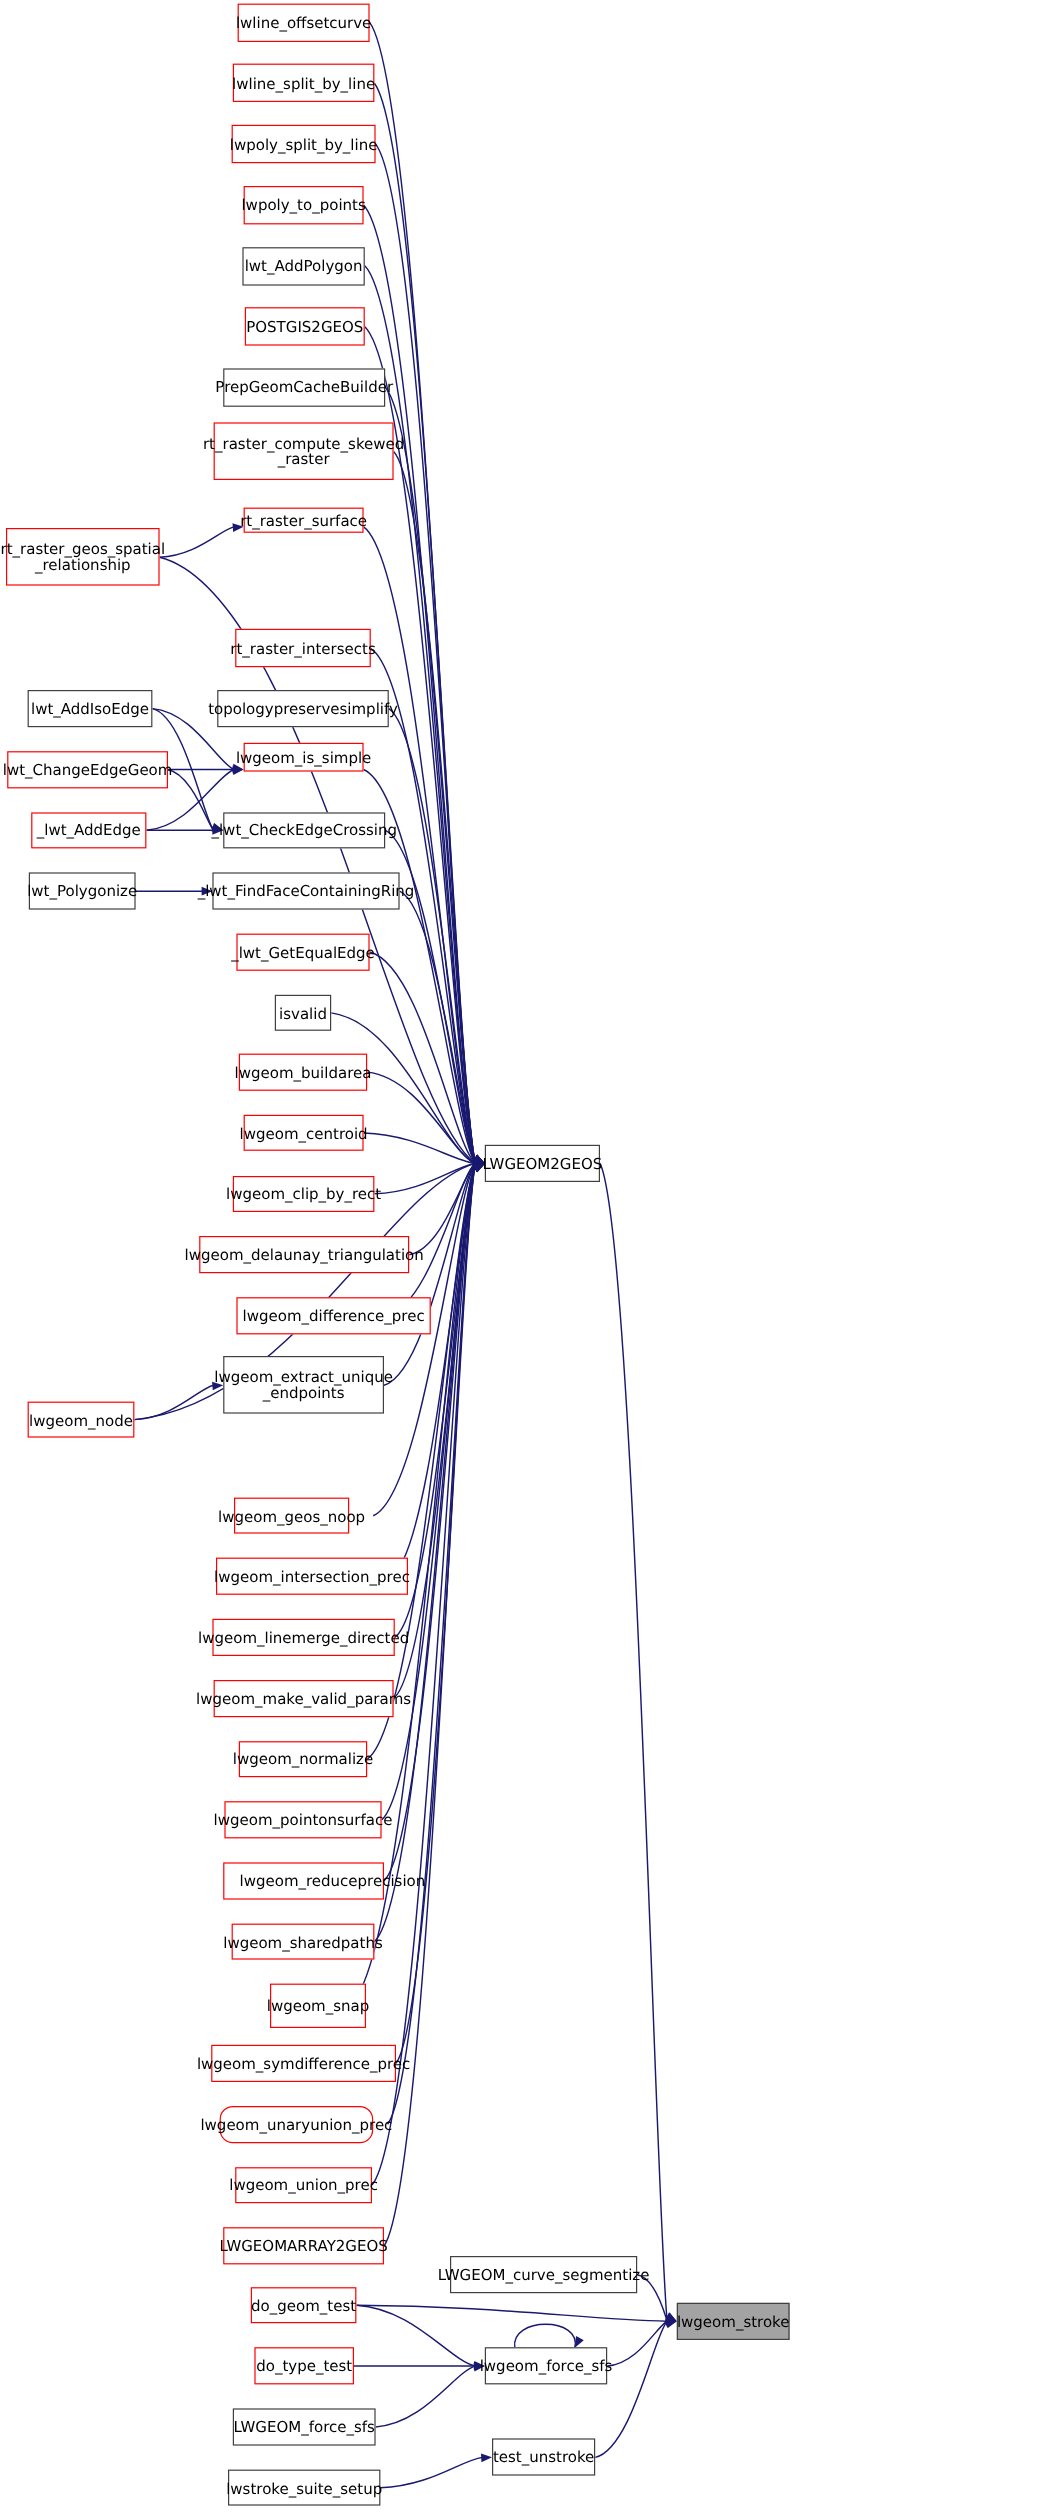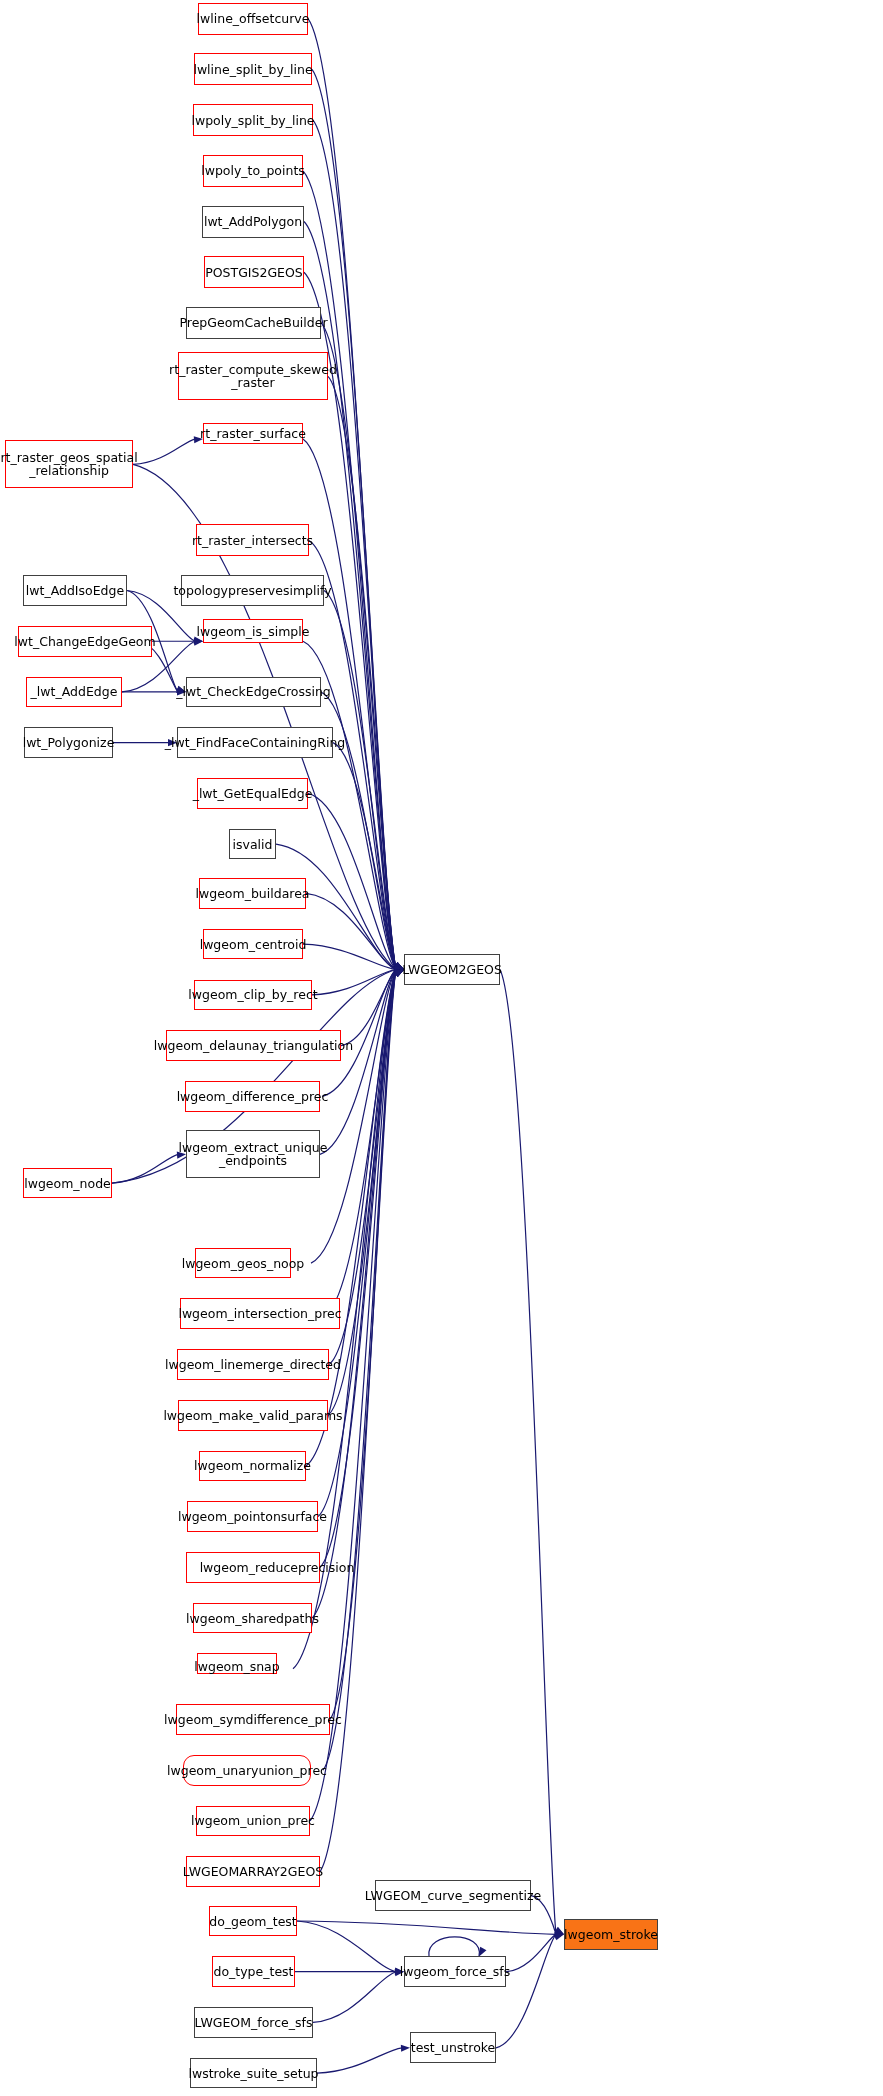--- a/index.html
+++ b/index.html
@@ -12,21 +12,21 @@
   .node{
     position:absolute;box-sizing:border-box;
     display:flex;align-items:center;justify-content:center;
     text-align:center;background:#ffffff;
     font-size:12.5px;line-height:13px;color:#000000;
     white-space:pre-line;
     border:1px solid #404040;
     z-index:2;
   }
   .node.red{border-color:#ff0000;}
-  .node.hl{background:#f97316;border-color:#404040;}
+  .node.hl{background:#a3a3a3;border-color:#404040;}
   .edge{fill:none;stroke:#191970;stroke-width:1.2px;}
   .arrow{fill:#191970;stroke:none;}
 </style>
 </head>
 <body>
 
 <div id="graph">
   <svg id="edges" viewBox="0 0 883 2096">
       <path d="M 308,18.683 C 351.2,75.732875 377.12,874.4311250000001 396,969.5142500000001" class="edge"></path>
       <polygon points="404,969.5142500000001 394.3557776479602,968.5400964061475 397.6880828442833,962.1576406030449" class="arrow"></polygon>
@@ -149,45 +149,45 @@
     <div class="node red" style="left: 204px; top: 256.224px; width: 100px; height: 32.028px;"><span>POSTGIS2GEOS</span></div>
     <div class="node" style="left: 186px; top: 306.935px; width: 135px; height: 32.028px;"><span>PrepGeomCacheBuilder</span></div>
     <div class="node red" style="left: 178px; top: 352.308px; width: 150px; height: 48.042px;"><span>rt_raster_compute_skewed
 _raster</span></div>
     <div class="node red" style="left: 5px; top: 440.385px; width: 128px; height: 48.042px;"><span>rt_raster_geos_spatial
 _relationship</span></div>
     <div class="node red" style="left: 203px; top: 423.036px; width: 100px; height: 21px;"><span>rt_raster_surface</span></div>
     <div class="node red" style="left: 196px; top: 524.458px; width: 113px; height: 32.028px;"><span>rt_raster_intersects</span></div>
     <div class="node" style="left: 23px; top: 575.169px; width: 104px; height: 30.6935px;"><span>lwt_AddIsoEdge</span></div>
     <div class="node" style="left: 181px; top: 575.169px; width: 143px; height: 30.6935px;"><span>topologypreservesimplify</span></div>
-    <div class="node red" style="left: 18px; top: 625.88px; width: 134px; height: 30.6935px;"><span>lwt_ChangeEdgeGeom</span></div>
+    <div class="node red" style="left: 6px; top: 625.88px; width: 134px; height: 30.6935px;"><span>lwt_ChangeEdgeGeom</span></div>
     <div class="node red" style="left: 203px; top: 619px; width: 100px; height: 24px;"><span>lwgeom_is_simple</span></div>
     <div class="node red" style="left: 26px; top: 676.591px; width: 96px; height: 30.6935px;"><span>_lwt_AddEdge</span></div>
     <div class="node" style="left: 186px; top: 676.591px; width: 135px; height: 30.6935px;"><span>_lwt_CheckEdgeCrossing</span></div>
     <div class="node" style="left: 24px; top: 727.303px; width: 89px; height: 30.6935px;"><span>lwt_Polygonize</span></div>
     <div class="node" style="left: 177px; top: 727.303px; width: 156px; height: 30.6935px;"><span>_lwt_FindFaceContainingRing</span></div>
     <div class="node red" style="left: 197px; top: 778.014px; width: 111px; height: 30.6935px;"><span>_lwt_GetEqualEdge</span></div>
     <div class="node" style="left: 229px; top: 828.725px; width: 47px; height: 30.6935px;"><span>isvalid</span></div>
     <div class="node red" style="left: 199px; top: 878.101px; width: 107px; height: 30.6935px;"><span>lwgeom_buildarea</span></div>
     <div class="node red" style="left: 203px; top: 928.812px; width: 100px; height: 30.6935px;"><span>lwgeom_centroid</span></div>
     <div class="node red" style="left: 194px; top: 979.523px; width: 118px; height: 30.6935px;"><span>lwgeom_clip_by_rect</span></div>
     <div class="node red" style="left: 166px; top: 1030.23px; width: 175px; height: 30.6935px;"><span>lwgeom_delaunay_triangulation</span></div>
-    <div class="node red" style="left: 185px; top: 1080.94px; width: 135px; height: 30.6935px;"><span>lwgeom_difference_prec</span></div>
+    <div class="node red" style="left: 197px; top: 1080.94px; width: 162px; height: 30.6935px;"><span>lwgeom_difference_prec</span></div>
     <div class="node" style="left: 186px; top: 1130.32px; width: 134px; height: 48.042px;"><span>lwgeom_extract_unique
 _endpoints</span></div>
     <div class="node red" style="left: 23px; top: 1167.69px; width: 89px; height: 30.6935px;"><span>lwgeom_node</span></div>
     <div class="node red" style="left: 195px; top: 1247.76px; width: 96px; height: 30.6935px;"><span>lwgeom_geos_noop</span></div>
     <div class="node red" style="left: 180px; top: 1298.47px; width: 160px; height: 30.6935px;"><span>lwgeom_intersection_prec</span></div>
     <div class="node red" style="left: 177px; top: 1349.18px; width: 152px; height: 30.6935px;"><span>lwgeom_linemerge_directed</span></div>
     <div class="node red" style="left: 178px; top: 1399.89px; width: 150px; height: 30.6935px;"><span>lwgeom_make_valid_params</span></div>
     <div class="node red" style="left: 199px; top: 1450.6px; width: 107px; height: 30.6935px;"><span>lwgeom_normalize</span></div>
     <div class="node red" style="left: 187px; top: 1501.31px; width: 131px; height: 30.6935px;"><span>lwgeom_pointonsurface</span></div>
     <div class="node red" style="left: 186px; top: 1552.02px; width: 134px; height: 30.6935px; padding-left: 48px;"><span>lwgeom_reduceprecision</span></div>
     <div class="node red" style="left: 193px; top: 1602.73px; width: 119px; height: 30.6935px;"><span>lwgeom_sharedpaths</span></div>
-    <div class="node red" style="left: 197px; top: 1653.45px; width: 80px; height: 21px; align-items: flex-end;"><span>lwgeom_snap</span></div>
+    <div class="node red" style="left: 225px; top: 1653.45px; width: 80px; height: 37px;"><span>lwgeom_snap</span></div>
     <div class="node red" style="left: 176px; top: 1704.16px; width: 154px; height: 30.6935px;"><span>lwgeom_symdifference_prec</span></div>
     <div class="node red" style="left: 183px; top: 1754.87px; width: 128px; height: 30.6935px; border-radius: 11px;"><span>lwgeom_unaryunion_prec</span></div>
     <div class="node red" style="left: 196px; top: 1805.58px; width: 114px; height: 30.6935px;"><span>lwgeom_union_prec</span></div>
     <div class="node red" style="left: 186px; top: 1856.29px; width: 134px; height: 30.6935px;"><span>LWGEOMARRAY2GEOS</span></div>
     <div class="node" style="left: 404px; top: 954.168px; width: 96px; height: 30.6935px;"><span>LWGEOM2GEOS</span></div>
     <div class="node" style="left: 375px; top: 1880.31px; width: 156px; height: 30.6935px;"><span>LWGEOM_curve_segmentize</span></div>
     <div class="node red" style="left: 209px; top: 1905.67px; width: 88px; height: 30.6935px;"><span>do_geom_test</span></div>
     <div class="node hl" style="left: 564px; top: 1919.01px; width: 94px; height: 30.6935px;"><span>lwgeom_stroke</span></div>
     <div class="node" style="left: 404px; top: 1956.38px; width: 102px; height: 30.6935px;"><span>lwgeom_force_sfs</span></div>
     <div class="node red" style="left: 212px; top: 1956.38px; width: 83px; height: 30.6935px;"><span>do_type_test</span></div>

